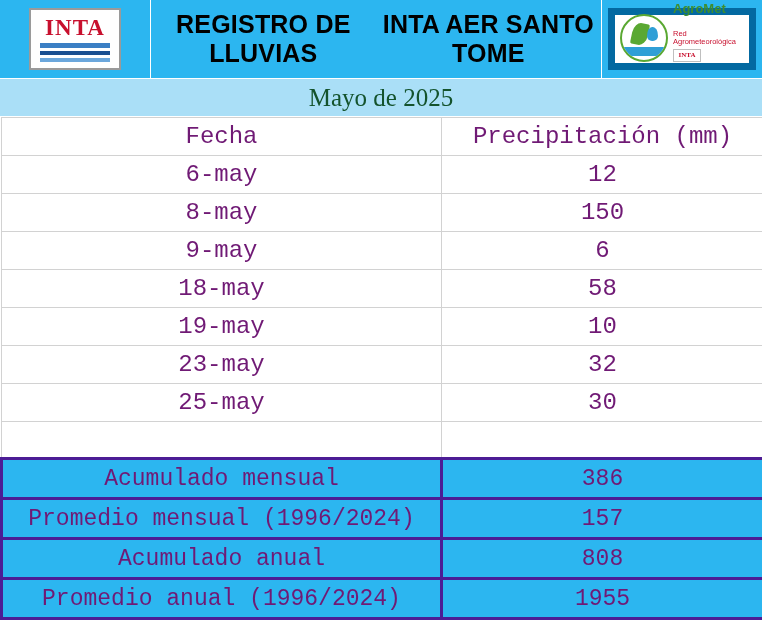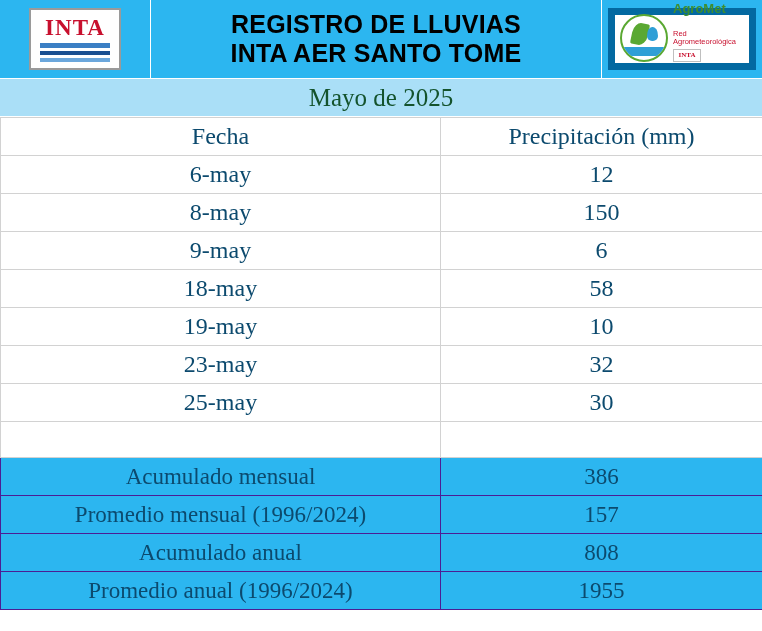--- a/index.html
+++ b/index.html
@@ -67,21 +67,21 @@
     background: #3b7fc4;
     margin-bottom: 3px;
   }
   .inta-bars span.b2 { background:#1a4f91; height:4px;}
   .inta-bars span.b3 { background:#6ba7dc; height:4px; margin-bottom:0;}
 
   .title-cell {
     flex: 1 1 auto;
     background: #2cb6f0;
     display: flex;
-    flex-direction: column;
+    flex-direction: row;
     align-items: center;
     justify-content: center;
     border-right: 1px solid #ffffff;
   }
   .title-line {
     font-size: 25px;
     font-weight: bold;
     color: #000000;
     line-height: 1.15;
     text-align: center;
@@ -196,34 +196,35 @@
     table-layout: fixed;
     font-family: "Liberation Serif", serif;
   }
   table.data col.c1 { width: 440px; }
   table.data col.c2 { width: 322px; }
 
   table.data td {
     border: 1px solid #d2d2d2;
     text-align: center;
     font-size: 24px;
-    color: #0c4a6e;
+    color: #701a75;
     height: 37px;
     padding: 0;
     background: #ffffff;
+    font-family: Liberation Mono, monospace;
   }
   table.data tr.head td {
     font-size: 24px;
   }
   table.data tr.blank td {
     height: 35px;
   }
   table.data tr.summary td {
     background: #2cb6f0;
-    border: 1px solid #4c1d95;
+    border: 3px solid #4c1d95;
     font-size: 23px;
     height: 37px;
   }
 </style>
 </head>
 <body>
 
 <div class="sheet">
 
   <div class="header-band">

